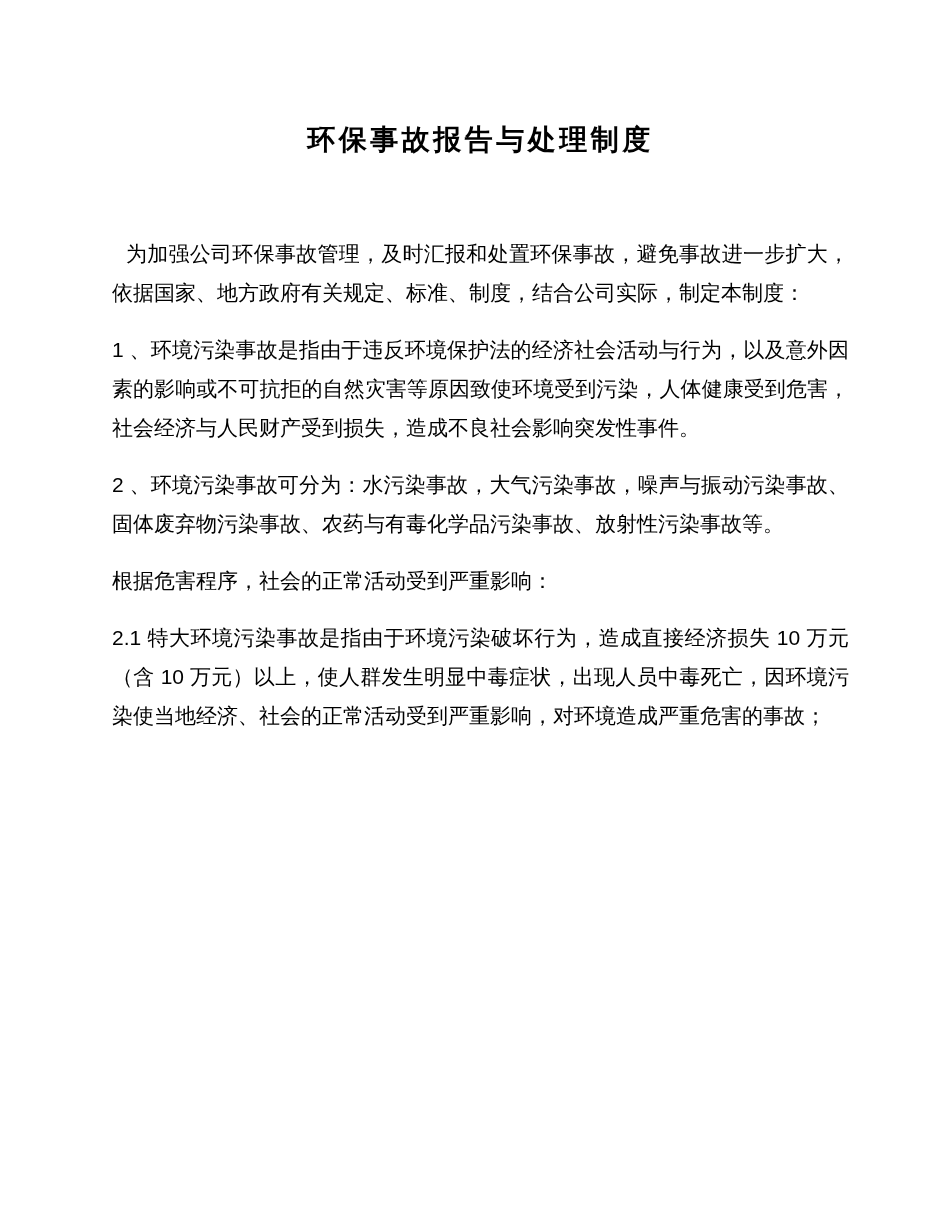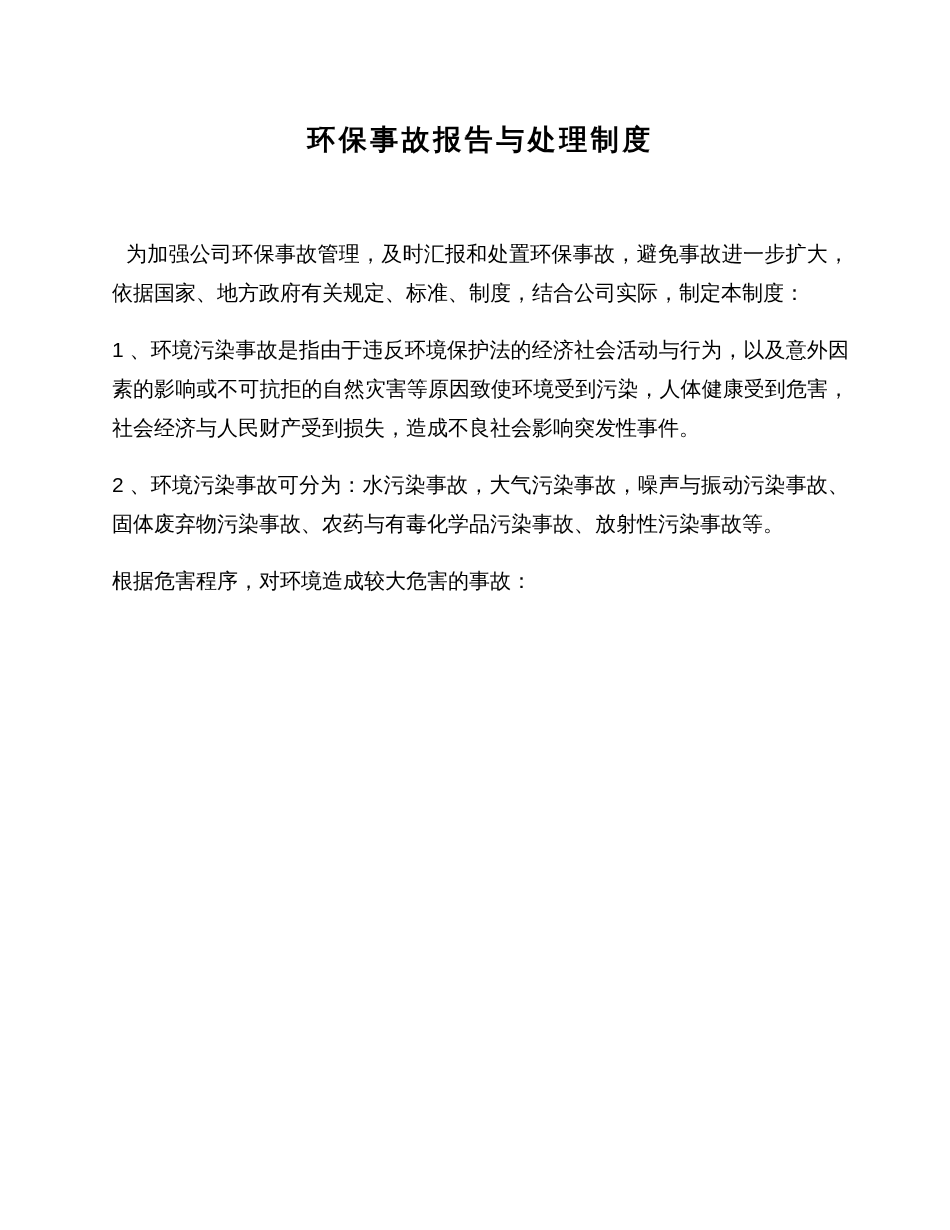--- a/index.html
+++ b/index.html
@@ -48,16 +48,17 @@
 
 <div class="page">
   <h1 class="doc-title">环保事故报告与处理制度</h1>
 
   <p class="doc-paragraph first-indent">为加强公司环保事故管理，及时汇报和处置环保事故，避免事故进一步扩大，依据国家、地方政府有关规定、标准、制度，结合公司实际，制定本制度：</p>
 
   <p class="doc-paragraph">1 、环境污染事故是指由于违反环境保护法的经济社会活动与行为，以及意外因素的影响或不可抗拒的自然灾害等原因致使环境受到污染，人体健康受到危害，社会经济与人民财产受到损失，造成不良社会影响突发性事件。</p>
 
   <p class="doc-paragraph">2 、环境污染事故可分为：水污染事故，大气污染事故，噪声与振动污染事故、固体废弃物污染事故、农药与有毒化学品污染事故、放射性污染事故等。</p>
 
-  <p class="doc-paragraph">根据危害程序，对环境造成较大危害的事故：</p>
+  <p class="doc-paragraph">根据危害程序，社会的正常活动受到严重影响：</p>
 
+  <p class="doc-paragraph">2.1 特大环境污染事故是指由于环境污染破坏行为，造成直接经济损失 10 万元（含 10 万元）以上，使人群发生明显中毒症状，出现人员中毒死亡，因环境污染使当地经济、社会的正常活动受到严重影响，对环境造成严重危害的事故；</p>
 
 </div>
 
 </body></html>

